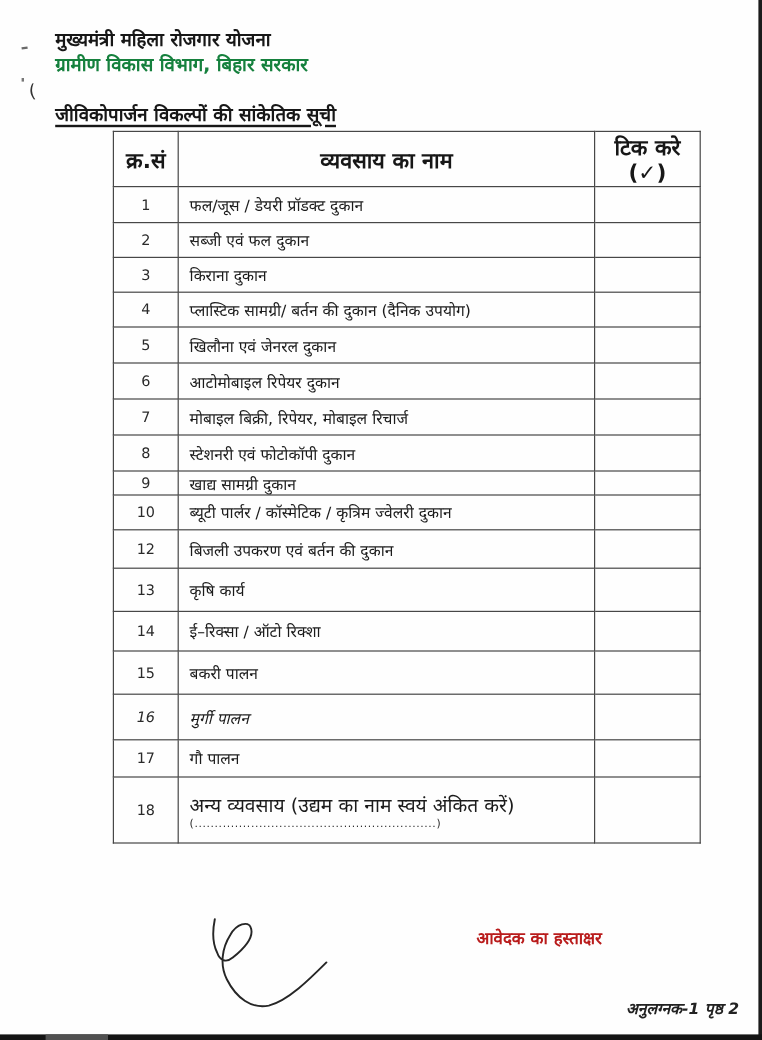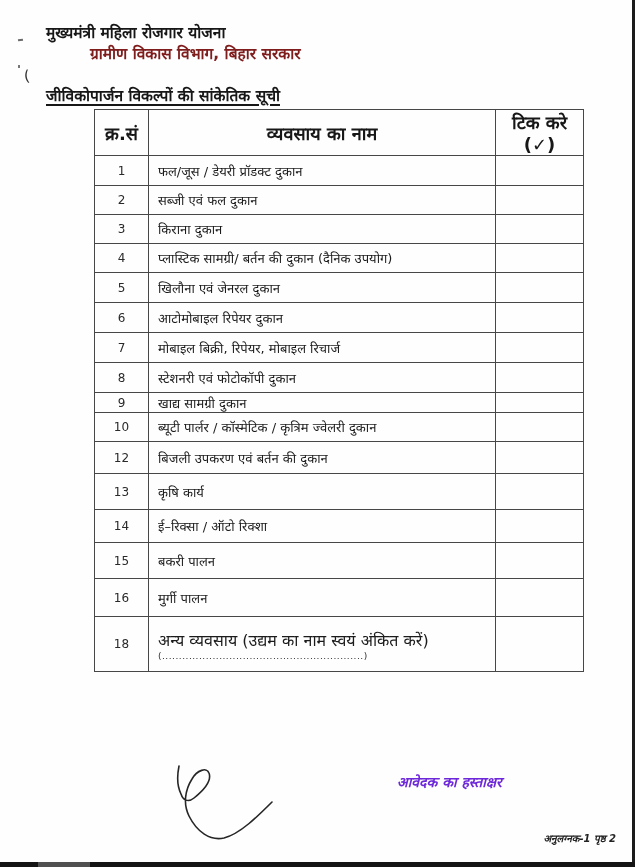--- a/index.html
+++ b/index.html
@@ -14,21 +14,21 @@
   .page { position: absolute; inset: 0; background: #fefefe; }
 
   
   .edge-right  { position: absolute; top: 0; right: 0; bottom: 0; width: 3px; background: #1b1b1b; }
   .edge-bottom { position: absolute; left: 0; right: 0; bottom: 0; height: 5px; background: #141414; }
   .edge-bottom .lighter { position: absolute; left: 38px; top: 0; bottom: 0; width: 52px; background: #505050; }
   .mark-dash { position: absolute; left: 18px; top: 39px; width: 5px; height: 2px; background: #6a6a6a; transform: rotate(-8deg); }
   .mark-dot  { position: absolute; left: 18px; top: 65px; width: 2px; height: 3px; background: #777; }
   .mark-paren{ position: absolute; left: 24px; top: 67px; font-size: 15px; color: #333; transform: rotate(-6deg); }
   .title-line1 { position: absolute; left: 46px; right: 0; top: 21px; font-size: 15.5px; font-weight: bold; color: #171717; }
-  .title-line2 { position: absolute; left: 46px; right: 0; top: 42px; font-size: 15.5px; font-weight: bold; color: #7f1d1d; margin-left: 44px; }
+  .title-line2 { position: absolute; left: 46px; right: 0; top: 42px; font-size: 15.5px; font-weight: bold; color: #15803d; }
   .doc-subtitle {
     position: absolute; left: 46px; right: 0; top: 84px;
     font-size: 15.5px; font-weight: bold; color: #171717;
     text-decoration: underline; text-underline-offset: 3px; text-decoration-thickness: 1.5px;
   }
 
   
   table.options {
     position: absolute; left: 94px; top: 109px; width: 489px;
     border-collapse: collapse; table-layout: fixed;
@@ -48,22 +48,22 @@
   td.tick   { }
   td.name-multi { padding: 0; }
   td.name-multi .inner {
     display: flex; flex-direction: column; justify-content: space-between;
     height: 100%; padding: 4px 0 2px 9px;
   }
   td.name-multi .main-line { font-size: 16px; }
   td.name-multi .note-line { font-size: 9px; color: #2d2d2d; letter-spacing: 0.5px; }
 
   
-  .signature-label { position: absolute; left: 397px; top: 772px; font-size: 14px; font-weight: bold; color: #6d28d9; font-style: italic; }
-  .annexure-note   { position: absolute; right: 19px; top: 831px; font-size: 10px; font-style: italic; font-weight: 600; color: #222; }
+  .signature-label { position: absolute; left: 397px; top: 772px; font-size: 14px; font-weight: bold; color: #b91c1c; }
+  .annexure-note   { position: absolute; right: 19px; top: 831px; font-size: 13px; font-style: italic; font-weight: 600; color: #222; }
   .signature-svg   { position: absolute; left: 146px; top: 746px; }
 </style>
 </head>
 <body>
 
 <div class="page">
 
   <div class="edge-right"></div>
   <div class="edge-bottom">
     <div class="lighter"></div>
@@ -151,23 +151,28 @@
     <tr style="height:33px;">
       <td class="serial">14</td>
       <td class="name">ई–रिक्सा / ऑटो रिक्शा</td>
       <td class="tick"></td>
     </tr>
     <tr style="height:36px;">
       <td class="serial">15</td>
       <td class="name">बकरी पालन</td>
       <td class="tick"></td>
     </tr>
-    <tr style="height:38px;">
+    <tr style="height:38px;font-style:italic;">
       <td class="serial">16</td>
       <td class="name">मुर्गी पालन</td>
+      <td class="tick"></td>
+    </tr>
+    <tr style="height:31px;">
+      <td class="serial">17</td>
+      <td class="name">गौ पालन</td>
       <td class="tick"></td>
     </tr>
     <tr style="height:55px;margin-left:24px;">
       <td class="serial">18</td>
       <td class="name name-multi">
         <div class="inner">
           <div class="main-line">अन्य व्यवसाय (उद्यम का नाम स्वयं अंकित करें)</div>
           <div class="note-line">(............................................................)</div>
         </div>
       </td>

